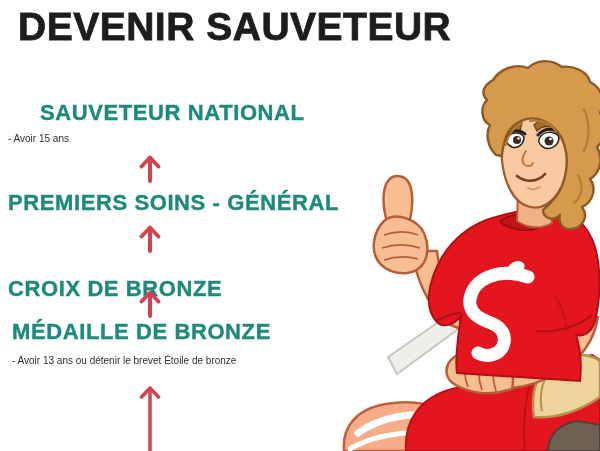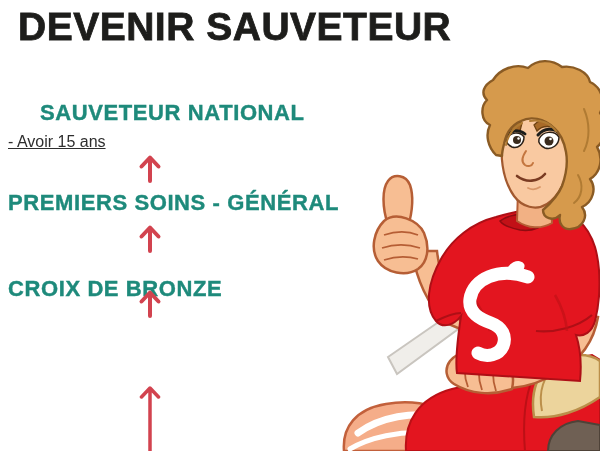--- a/index.html
+++ b/index.html
@@ -23,24 +23,23 @@
   }
   .step-label{
     position:absolute;
     font-size:22px;font-weight:700;letter-spacing:0.6px;line-height:1;
     color:var(--heading-teal);
     -webkit-text-stroke:0.4px var(--heading-teal);
     white-space:nowrap;
   }
   .step-note{
     position:absolute;
-    font-size:16px;font-weight:400;line-height:1;
+    font-size:10px;font-weight:400;line-height:1;
     color:var(--note-black);
     white-space:nowrap;
-    text-decoration:underline;
   }
   .pos-label-1{left:8px;top:102px;margin-left:32px;}
   .pos-note-1{left:8px;top:134px;}
   .pos-label-2{left:8px;top:192px;}
   .pos-label-3{left:8px;top:257px;margin-top:21px;}
   .pos-label-4{left:12px;top:321px;}
   .pos-note-4{left:12px;top:356px;}
   .arrow{position:absolute;}
   .pos-arrow-1{left:136px;top:152px;}
   .pos-arrow-2{left:136px;top:222px;}
@@ -77,20 +76,22 @@
   </div>
 
   <div class="step-label pos-label-3">CROIX DE BRONZE</div>
 
   <div class="arrow pos-arrow-3">
     <svg width="28" height="32" viewBox="0 0 28 32">
       <path class="arrow-stroke" stroke-width="4" d="M14 29 L14 7 M5.5 14.5 L14 5.5 L22.5 14.5"></path>
     </svg>
   </div>
 
+  <div class="step-label pos-label-4">MÉDAILLE DE BRONZE</div>
+  <div class="step-note pos-note-4">- Avoir 13 ans ou détenir le brevet Étoile de bronze</div>
 
   <div class="arrow pos-arrow-long">
     <svg width="26" height="68" viewBox="0 0 26 68">
       <path class="arrow-stroke" stroke-width="3.5" d="M13 68 L13 6 M4.5 14 L13 5 L21.5 14"></path>
     </svg>
   </div>
 
   <svg class="mascot" viewBox="0 0 260 396">
 
     <g>

